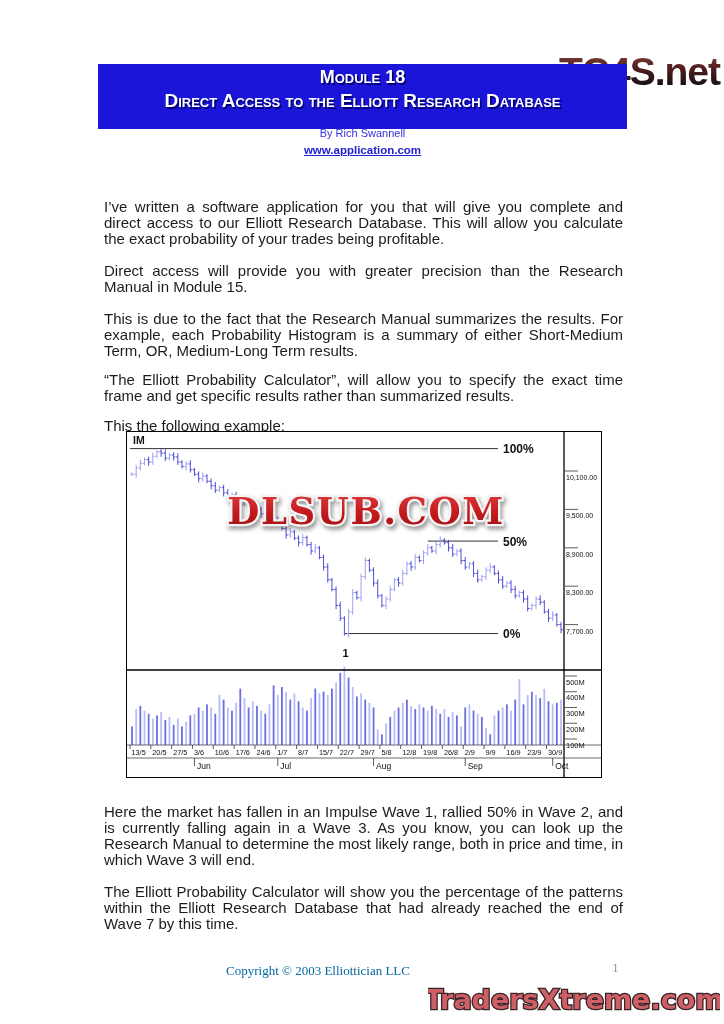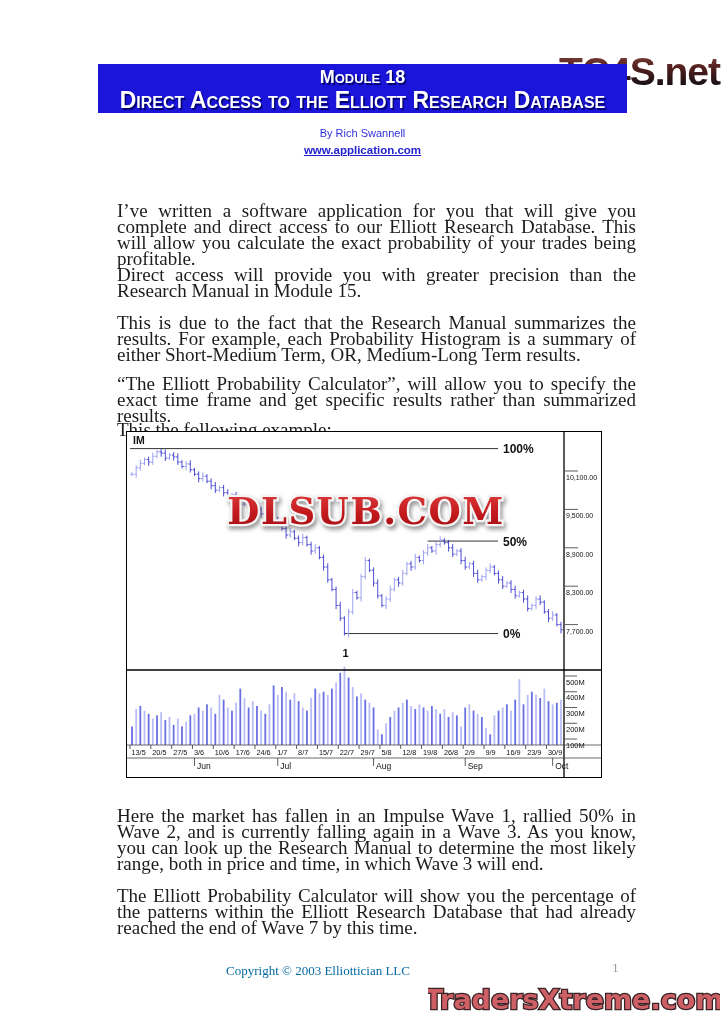--- a/index.html
+++ b/index.html
@@ -1,33 +1,33 @@
 <!DOCTYPE html>
 <html><head>
 <meta charset="utf-8">
 <style>
   html,body{margin:0;padding:0;background:#888;}
   .page{position:relative;width:724px;height:1024px;background:#ffffff;overflow:hidden;
         font-family:"Liberation Sans",sans-serif;}
   
   .tc4s{position:absolute;top:12px;right:2px;margin-top:36px;}
   
-  .banner{position:absolute;left:98px;top:64px;width:529px;height:49px;background:#1a15d8;
+  .banner{position:absolute;left:98px;top:64px;width:529px;height:65px;background:#1a15d8;
           text-align:center;color:#fff;font-weight:bold;font-variant:small-caps;
           text-shadow:1.6px 1.6px 0 #000070;}
   .banner .l1{font-size:18px;line-height:23px;padding-top:2px;}
-  .banner .l2{font-size:23px;line-height:23px;}
+  .banner .l2{font-size:19px;line-height:23px;}
   
   .byline{position:absolute;left:98px;top:127px;width:529px;text-align:center;color:#3030dd;}
   .byline .by{font-size:11px;line-height:13px;}
   .byline a{display:inline-block;margin-top:1px;font-size:11.5px;font-weight:bold;color:#2222cf;
             text-decoration:underline;line-height:13px;}
   
-  .para{position:absolute;left:117px;width:519px;font-size:19px;line-height:16.1px;
-        color:#1c1c1c;text-align:justify;font-family:Liberation Serif, serif;}
+  .para{position:absolute;left:104px;width:519px;font-size:15px;line-height:16.1px;
+        color:#1c1c1c;text-align:justify;}
   #p1{top:184px}#p2{top:248px}#p3{top:296px}#p4{top:357px}#p5{top:403px}
   #p6{top:789px}#p7{top:869px}
   
   .chart{position:absolute;left:126px;top:431px;width:474px;height:345px;
          border:1.5px solid #000;background:#fff;}
   .chart svg{display:block}
   .dlsub{position:absolute;left:216px;top:482px;filter:drop-shadow(2px 3px 2px rgba(70,70,70,.55));}
   
   .copyright{position:absolute;left:98px;top:963px;width:440px;text-align:center;
              font-family:"Liberation Serif",serif;font-size:13px;color:#0369a1;}

